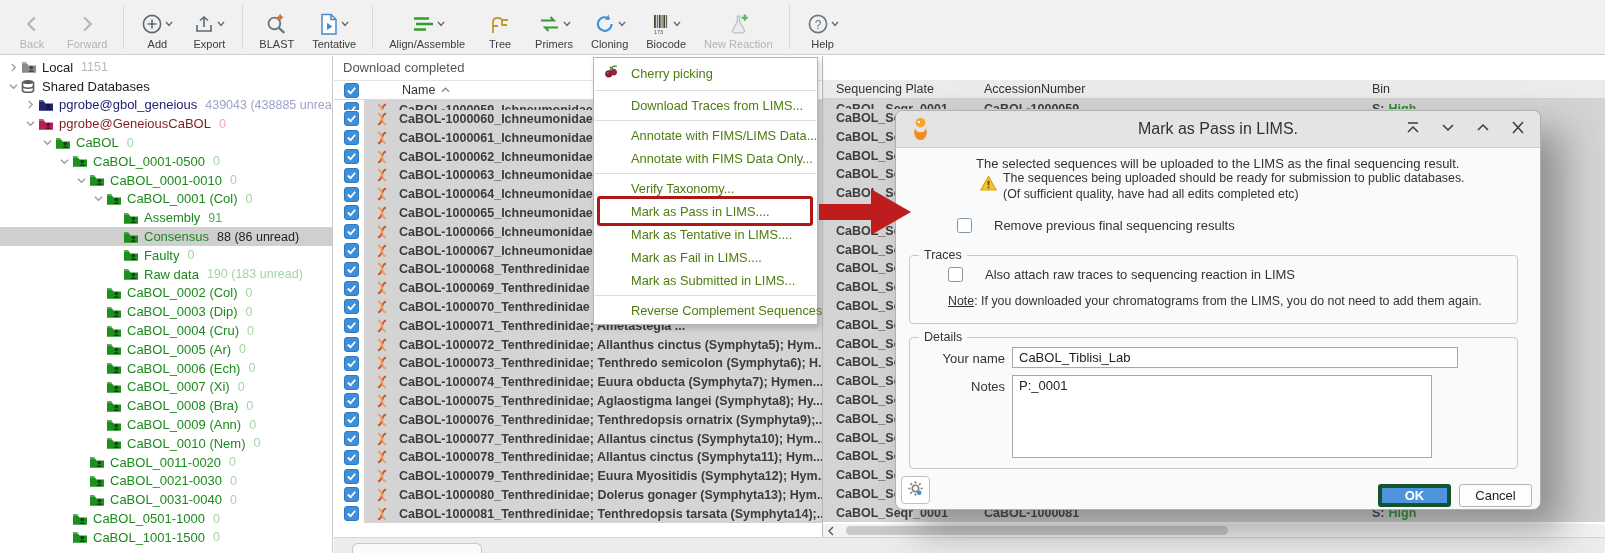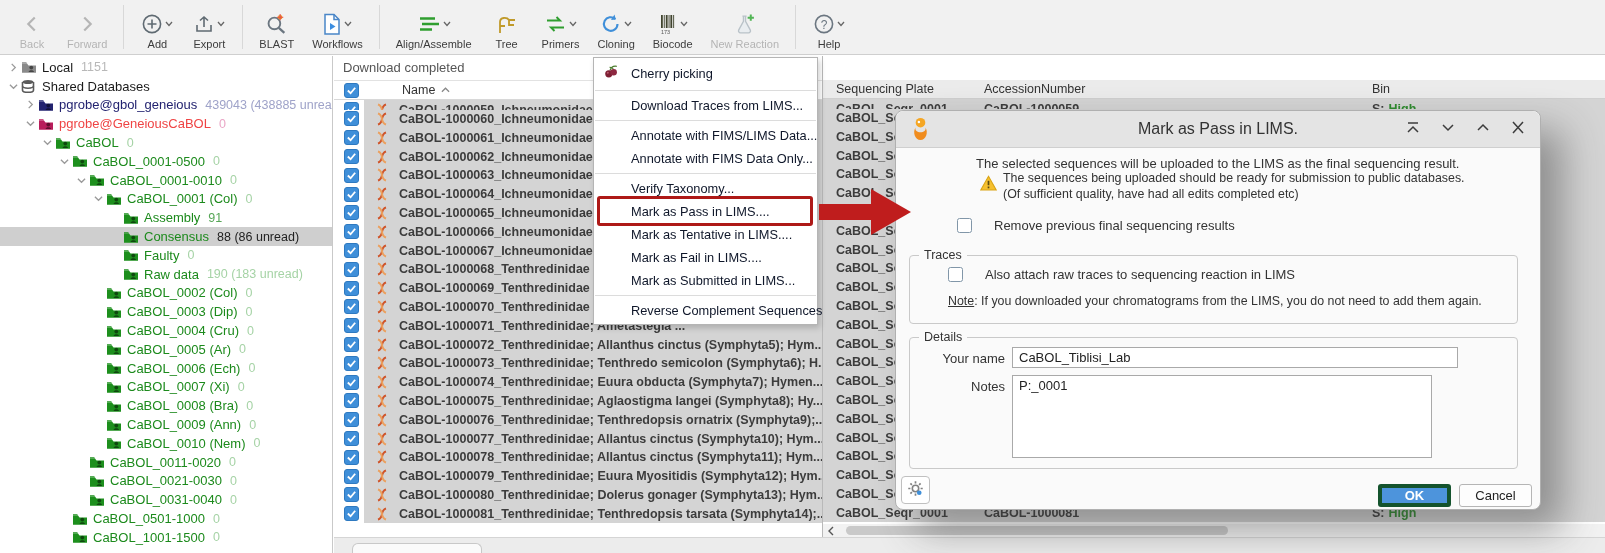--- a/index.html
+++ b/index.html
@@ -20,21 +20,21 @@
   .sidebar{position:absolute;left:0;top:56px;width:333px;bottom:0;background:#fff;
            border-right:1px solid #c9c9c9;overflow:hidden;padding-top:2px;box-sizing:border-box;}
   .tree-row{height:18.8px;display:flex;align-items:center;white-space:nowrap;cursor:default;}
   .tree-row.sel{background:#cfcfcf;}
   .chev{width:15px;display:inline-flex;justify-content:center;flex:none;}
   .tree-ic{width:17px;display:inline-flex;flex:none;margin-right:4px;}
   .t-label{font-size:13px;}
   .t-count{font-size:12.5px;margin-left:8px;}
   .st-plain .t-label{color:#1a1a1a;} .st-plain .t-count{color:#b8b8b8;}
   .st-navy .t-label{color:#232370;} .st-navy .t-count{color:#9fa3c9;}
-  .st-crimson .t-label{color:#ef4444;} .st-crimson .t-count{color:#eaa6c6;}
+  .st-crimson .t-label{color:#7f1d1d;} .st-crimson .t-count{color:#eaa6c6;}
   .st-green .t-label{color:#1c8a1c;} .st-green .t-count{color:#a6d3a6;}
   .t-count.dark{color:#222 !important;} .t-count.med{color:#57a657 !important;}
   
   .namepane{position:absolute;left:334px;top:56px;width:488px;bottom:0;background:#fff;overflow:hidden;}
   .panel-title{height:24px;line-height:24px;padding-left:9px;color:#555;font-size:13px;
                border-bottom:1px solid #e2e2e2;background:#fff;}
   .name-header{height:18px;display:flex;align-items:center;border-bottom:1px solid #d8d8d8;background:#fff;}
   .hdr-name{margin-left:43px;font-size:12.5px;color:#333;}
   .sort-caret{margin-left:6px;display:inline-flex;}
   .cb{width:15px;height:15px;background:#3f8fd9;border:1px solid #2e79c0;border-radius:3px;
@@ -65,21 +65,21 @@
   .hs-arrow{width:16px;display:flex;justify-content:center;}
   .hs-thumb{margin-left:7px;width:382px;height:9px;background:#c9c9c9;border-radius:5px;}
   
   .bottom-strip{position:absolute;left:334px;right:0;top:537px;height:16px;background:#ececec;
                 border-top:1px solid #d5d5d5;}
   .bottom-tab{position:absolute;left:18px;top:5px;width:128px;height:14px;background:#fafafa;
               border:1px solid #c8c8c8;border-bottom:none;border-radius:6px 6px 0 0;}
   
   .cmenu{position:absolute;left:593px;top:57px;width:225px;background:#fff;z-index:40;
          border:1px solid #b5b5b5;box-shadow:2px 3px 6px rgba(0,0,0,.18);padding:2px 0;box-sizing:border-box;}
-  .menu-item{position:relative;padding:4px 8px 4px 37px;font-size:12.8px;color:#0f172a;white-space:nowrap;cursor:default;}
+  .menu-item{position:relative;padding:4px 8px 4px 37px;font-size:12.8px;color:#4d7c0f;white-space:nowrap;cursor:default;}
   .menu-item .mi-icon{position:absolute;left:9px;top:4px;}
   .menu-item.first{padding-top:6px;padding-bottom:6px;}
   .menu-sep{border-top:1px solid #dcdcdc;margin:3px 1px;}
   .menu-item.hl::after{content:"";position:absolute;left:3px;right:4px;top:-4px;bottom:-3px;
         border:3.5px solid #ae1917;border-radius:3px;box-shadow:inset 0 0 0 1px #fff;}
   
   .red-arrow{position:absolute;left:819px;top:189px;width:92px;height:46px;z-index:60;}
   .ra-tail{position:absolute;left:0;top:15px;width:52px;height:16px;background:#bf1d1d;}
   .ra-head{position:absolute;left:52px;top:0;width:0;height:0;
            border-top:23px solid transparent;border-bottom:23px solid transparent;border-left:40px solid #bf1d1d;}
@@ -205,21 +205,21 @@
               <path d="M12 1.5v5h5" fill="none" stroke="#4a86c8" stroke-width="1.5"></path>
               <path d="M8 10l5.5 3.5L8 17z" fill="#3b8de0"></path>
             </svg>
           </span>
           <span class="dd">
             <svg width="8" height="6" viewBox="0 0 8 6">
               <path d="M1 1l3 3.4L7 1" fill="none" stroke="#666" stroke-width="1.3"></path>
             </svg>
           </span>
         </div>
-        <div class="tool-label">Workflows</div>
+        <div class="tool-label">Tentative</div>
       </div>
       <div class="tb-sep"></div>
       <div class="tool">
         <div class="tool-top">
           <span class="icn ">
             <svg width="25" height="20" viewBox="0 0 25 20">
               <path d="M4 4.5h15M6 10h17M4 15.5h12" stroke="#2f9e2f" stroke-width="2.6"></path>
             </svg>
           </span>
           <span class="dd">

